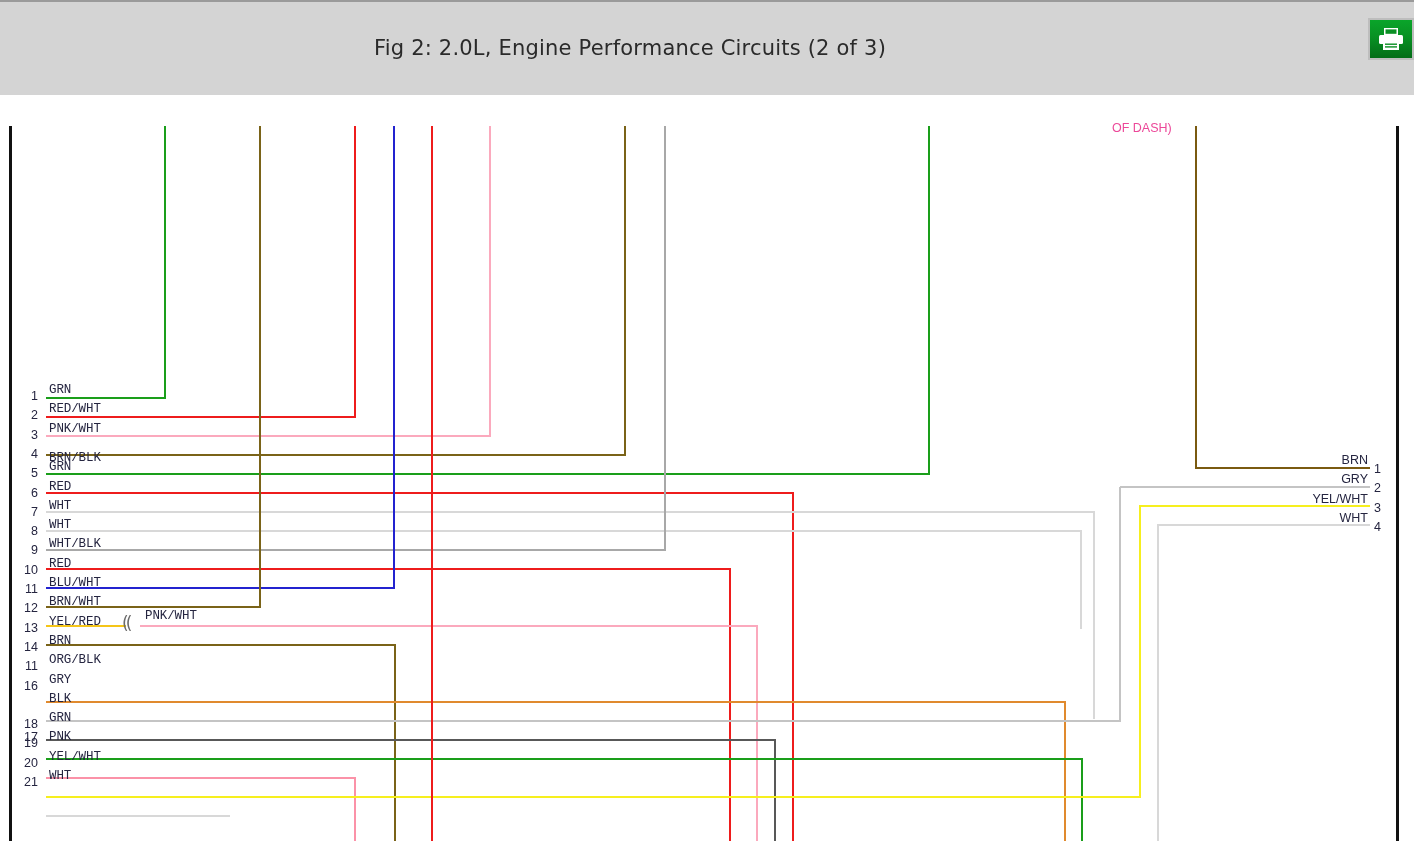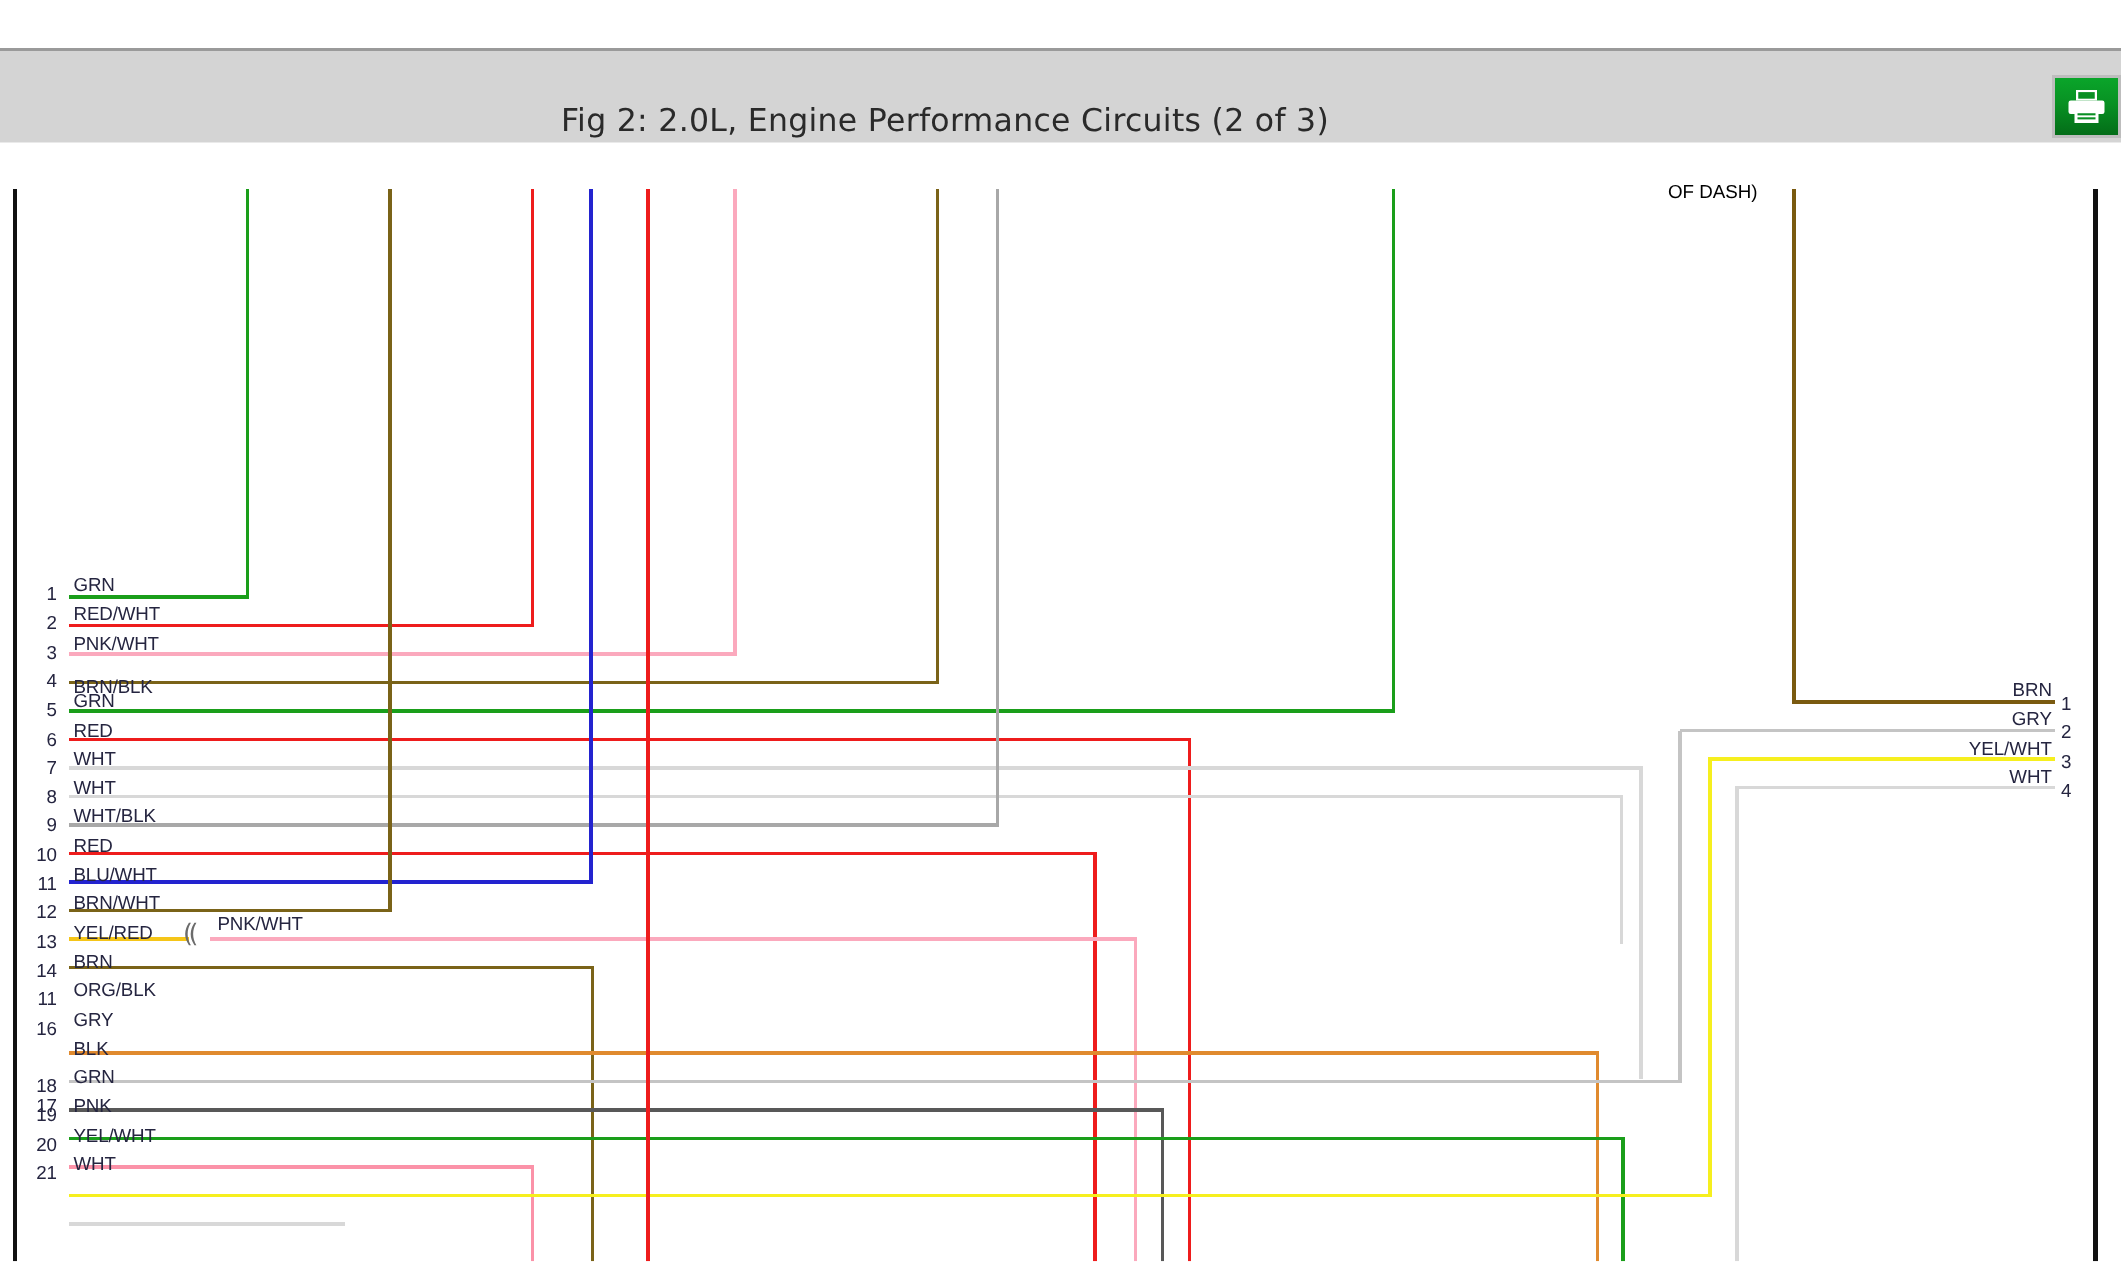--- a/index.html
+++ b/index.html
@@ -17,21 +17,20 @@
   }
   
   #header-bar {
     position: absolute;
     left: 0; top: 0;
     width: 1414px;
     height: 95px;
     background: #d4d4d4;
     border-top: 2px solid #9a9a9a;
     box-sizing: border-box;
-    margin-top: 32px;
   }
   #figure-title {
     position: absolute;
     left: 0; top: 34px;
     width: 1260px;
     text-align: center;
     font-size: 21px;
     color: #2a2a2a;
     font-family: "DejaVu Sans", sans-serif;
     letter-spacing: 0.2px;
@@ -58,21 +57,21 @@
     left: 0; top: 95px;
     width: 1414px;
     height: 746px;
     background: #ffffff;
     overflow: hidden;
   }
   #diagram svg { display: block; }
 
   .wire-label {
     position: absolute;
-    font-family: Liberation Sans, sans-serif;
+    font-family: Liberation Mono, monospace;
     font-size: 12.5px;
     color: #252540;
     white-space: nowrap;
     letter-spacing: -0.1px;
   }
   .pin-num {
     position: absolute;
     font-family: "Liberation Sans", sans-serif;
     font-size: 12.5px;
     color: #252540;
@@ -92,21 +91,21 @@
     font-family: "Liberation Sans", sans-serif;
     font-size: 12.5px;
     color: #252540;
     white-space: nowrap;
     text-align: right;
   }
   #dash-note {
     position: absolute;
     font-family: "Liberation Sans", sans-serif;
     font-size: 12.5px;
-    color: #000000;
+    color: #ec4899;
     white-space: nowrap;
   }
   #splice-mark {
     position: absolute;
     font-family: "DejaVu Sans", sans-serif;
     font-size: 17px;
     color: #6b6b6b;
     white-space: nowrap;
     letter-spacing: -3px;
   }

